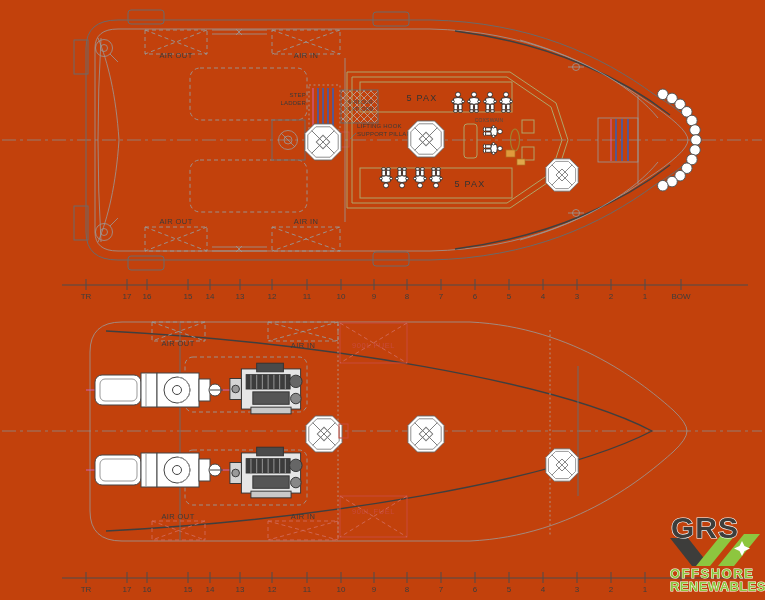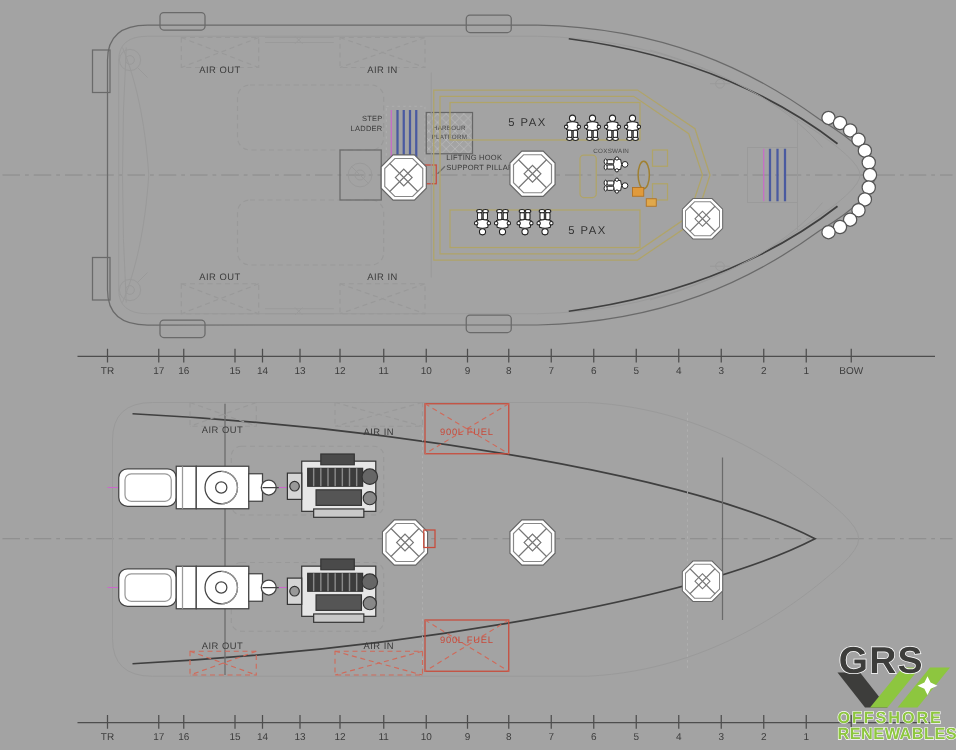--- a/index.html
+++ b/index.html
@@ -1,16 +1,16 @@
 <!DOCTYPE html>
 <html><head>
 <meta charset="utf-8">
 <style>
   html,body{margin:0;padding:0;background:#fff;}
-  .canvas{position:relative;width:765px;height:600px;background:#a3a3a3;overflow:hidden;}
+  .canvas{position:relative;width:765px;height:600px;background:#c2410c;overflow:hidden;}
   svg{display:block;}
   text{font-family:"Liberation Sans","DejaVu Sans",sans-serif;}
   .lbl{fill:#3a3a3a;font-size:7.5px;letter-spacing:.4px;text-anchor:middle;}
   .lbl-s{fill:#3a3a3a;font-size:6px;letter-spacing:.2px;}
   .lbl-xs{fill:#4a4a4a;font-size:5px;letter-spacing:.2px;text-anchor:middle;}
   .pax{fill:#333;font-size:9px;letter-spacing:1.2px;text-anchor:middle;}
   .fuel{fill:#c84a3a;font-size:7.5px;letter-spacing:.6px;text-anchor:middle;}
   .ruler-label{fill:#3d3d3d;font-size:8px;text-anchor:middle;}
   .tick{stroke:#4d4d4d;stroke-width:1;}
   .rline{stroke:#4d4d4d;stroke-width:1;}

